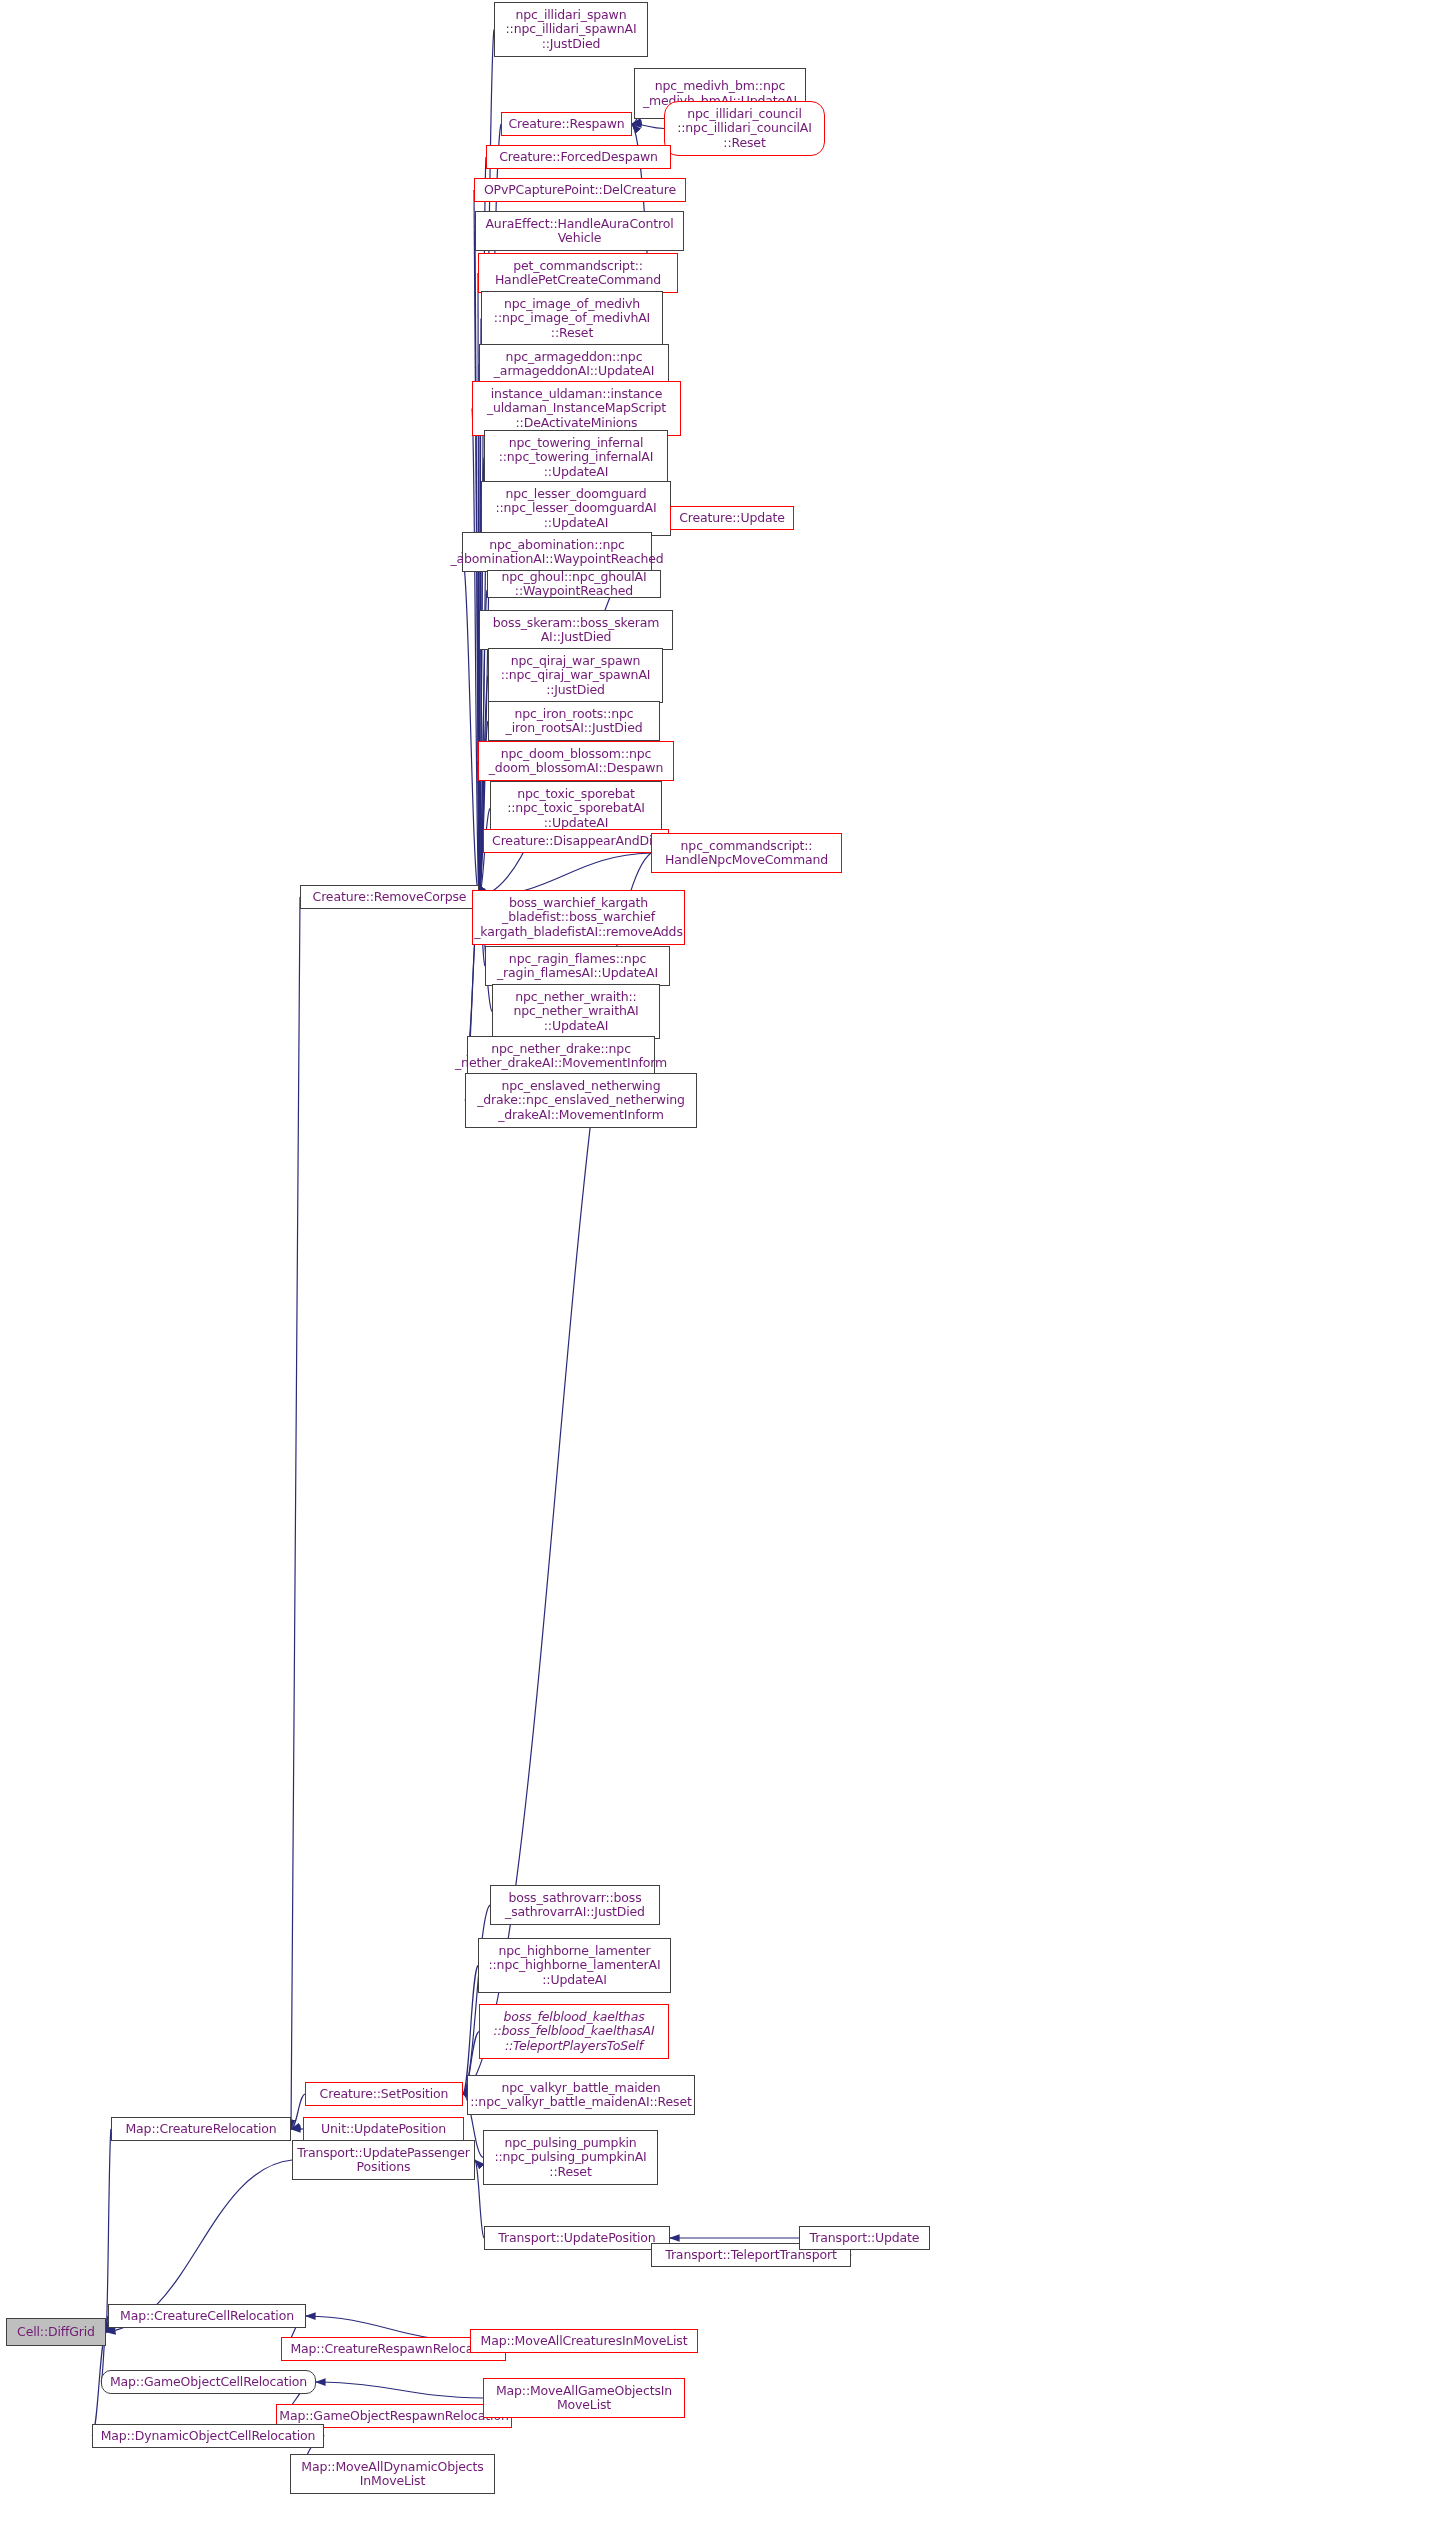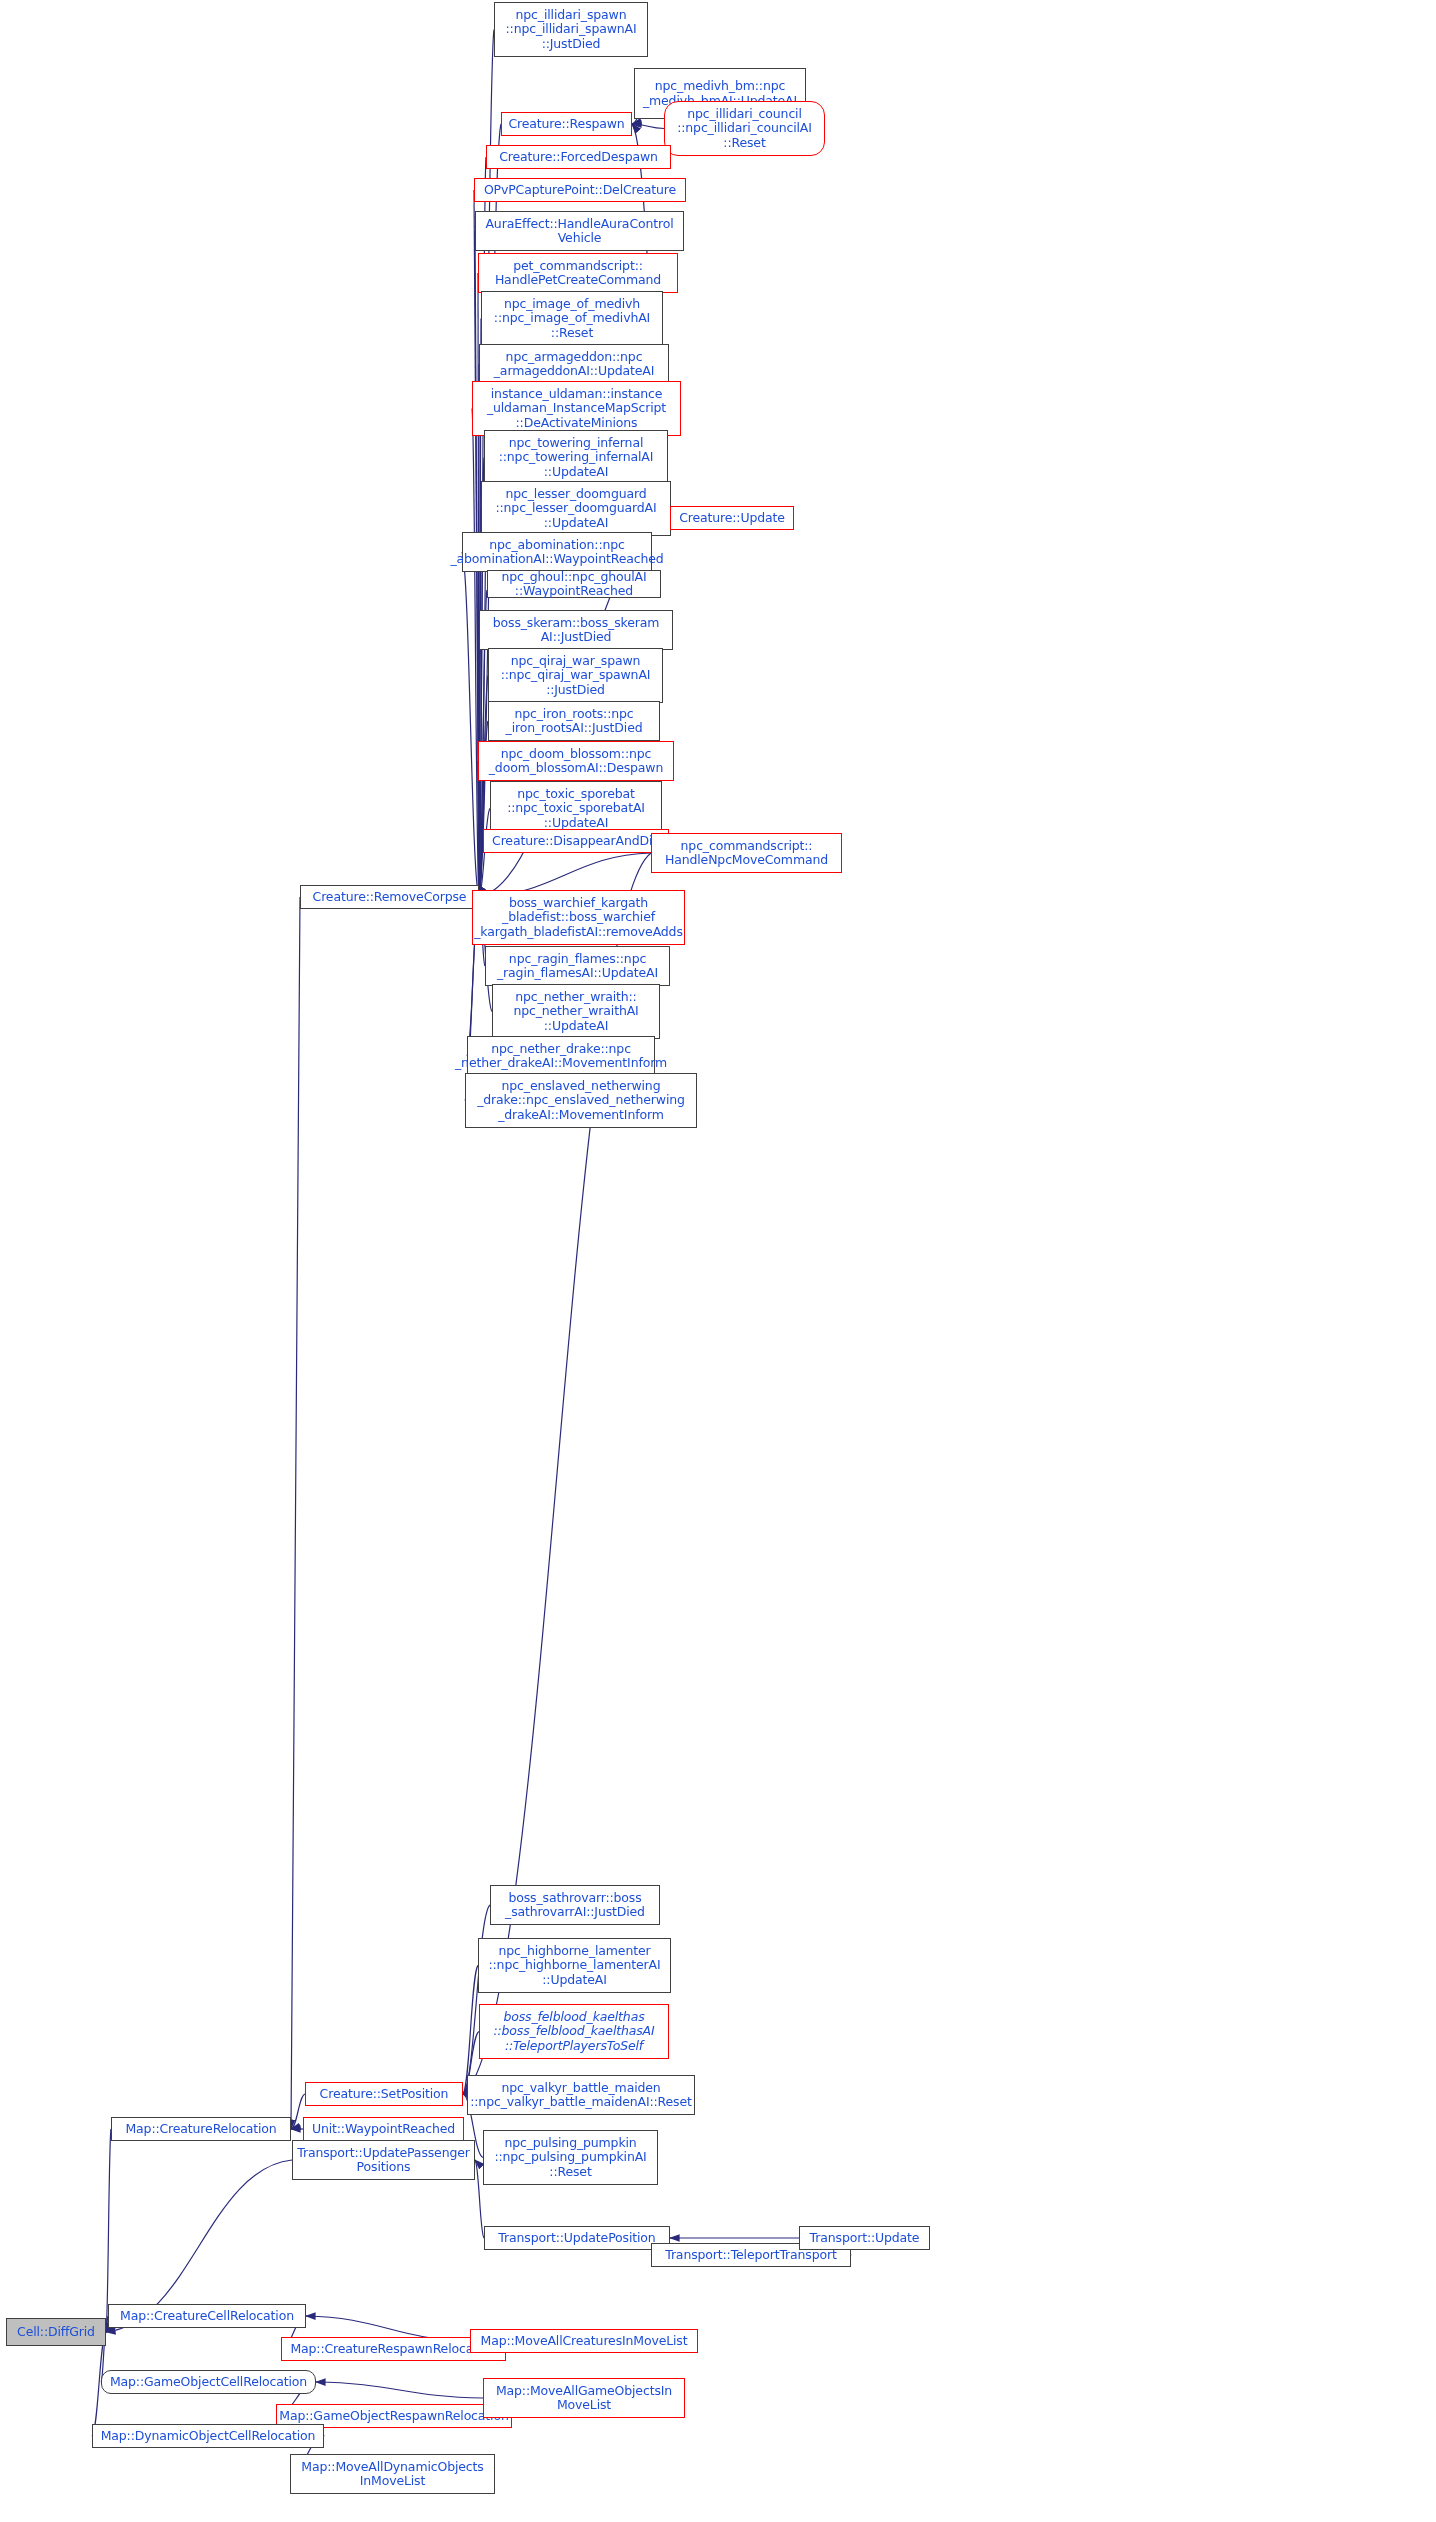--- a/index.html
+++ b/index.html
@@ -7,21 +7,21 @@
   body{font-family:"DejaVu Sans","Liberation Sans",sans-serif;}
   #canvas{position:relative;width:1436px;height:2522px;background:#ffffff;overflow:hidden;}
   svg#edges{position:absolute;left:0;top:0;width:1436px;height:2522px;pointer-events:none;}
   .node{
     position:absolute;
     box-sizing:border-box;
     display:flex;align-items:center;justify-content:center;
     text-align:center;
     background:#ffffff;
     border:1px solid #404040;
-    color:#1d4ed8;
+    color:#701a75;
     font-size:12.5px;
     line-height:14.5px;
     letter-spacing:-0.15px;
     padding:1px 7px;
     white-space:pre-line;
     z-index:3;
   }
   .node.red{border:1px solid #ff0000;}
   .node.root{background:#bfbfbf;border:1px solid #404040;}
 </style>
@@ -99,21 +99,21 @@
       <div class="node red" style="left: 470px; top: 2329px; width: 228px; height: 24px;">Map::MoveAllCreaturesInMoveList</div>
       <div class="node" style="left: 101px; top: 2370px; width: 215px; height: 24px; border-radius: 10px;">Map::GameObjectCellRelocation</div>
       <div class="node red" style="left: 276px; top: 2404px; width: 236px; height: 24px;">Map::GameObjectRespawnRelocation</div>
       <div class="node red" style="left: 483px; top: 2378px; width: 202px; height: 40px;">Map::MoveAllGameObjectsIn
 MoveList</div>
       <div class="node" style="left: 92px; top: 2424px; width: 232px; height: 24px;">Map::DynamicObjectCellRelocation</div>
       <div class="node" style="left: 290px; top: 2454px; width: 205px; height: 40px;">Map::MoveAllDynamicObjects
 InMoveList</div>
       <div class="node" style="left: 111px; top: 2117px; width: 180px; height: 24px;">Map::CreatureRelocation</div>
       <div class="node red" style="left: 305px; top: 2082px; width: 158px; height: 24px;">Creature::SetPosition</div>
-      <div class="node red" style="left: 303px; top: 2117px; width: 161px; height: 24px;">Unit::WaypointReached</div>
+      <div class="node red" style="left: 303px; top: 2117px; width: 161px; height: 24px;">Unit::UpdatePosition</div>
       <div class="node" style="left: 292px; top: 2140px; width: 183px; height: 40px;">Transport::UpdatePassenger
 Positions</div>
       <div class="node" style="left: 484px; top: 2226px; width: 186px; height: 24px;">Transport::UpdatePosition</div>
       <div class="node" style="left: 651px; top: 2243px; width: 200px; height: 24px;">Transport::TeleportTransport</div>
       <div class="node" style="left: 799px; top: 2226px; width: 131px; height: 24px;">Transport::Update</div>
       <div class="node" style="left: 490px; top: 1885px; width: 170px; height: 40px;">boss_sathrovarr::boss
 _sathrovarrAI::JustDied</div>
       <div class="node" style="left: 478px; top: 1938px; width: 193px; height: 55px;">npc_highborne_lamenter
 ::npc_highborne_lamenterAI
 ::UpdateAI</div>

